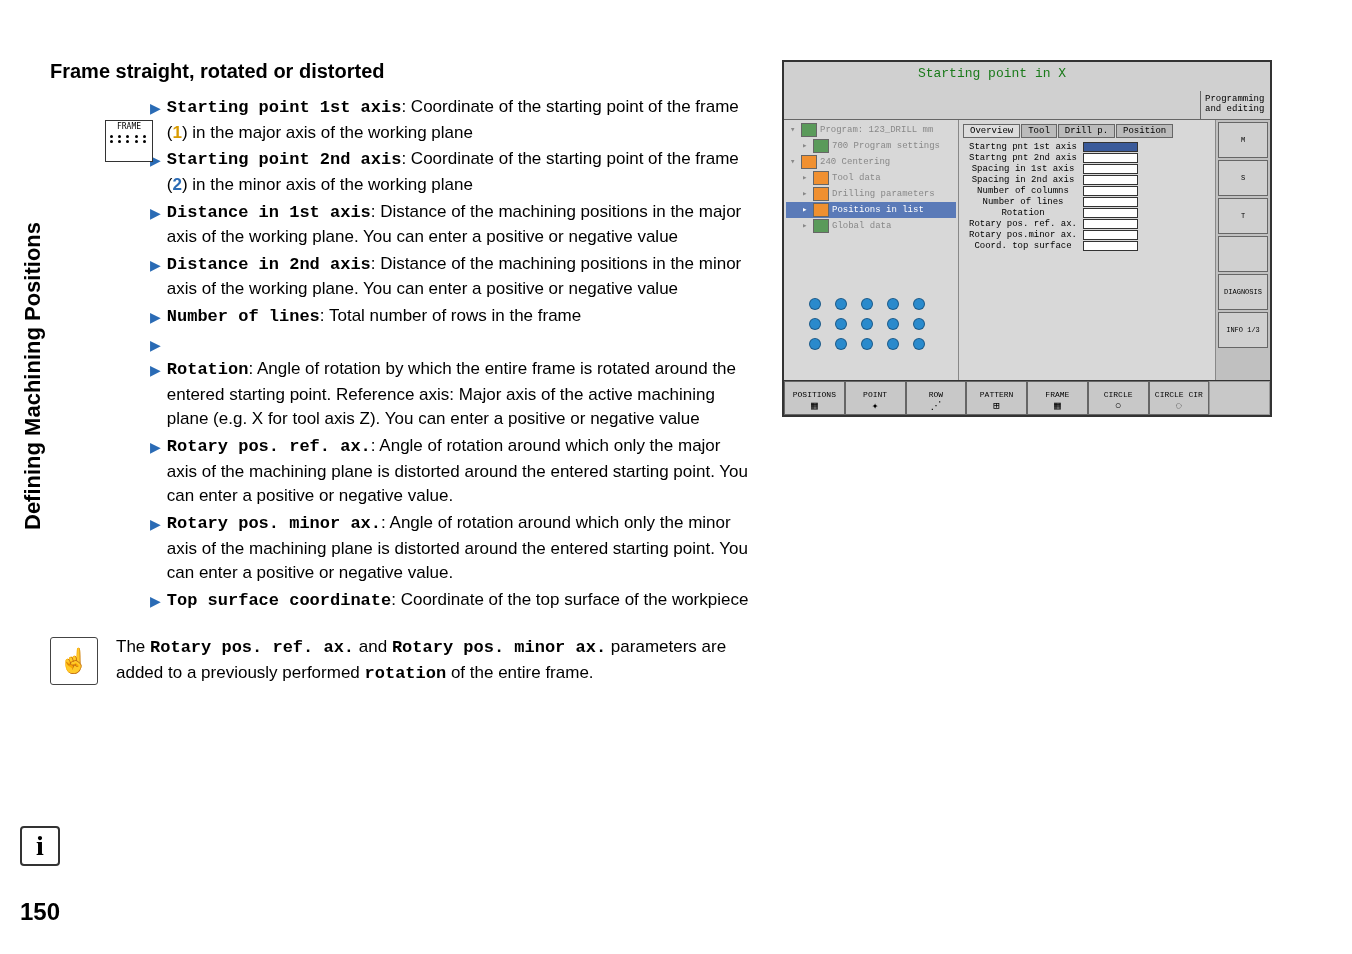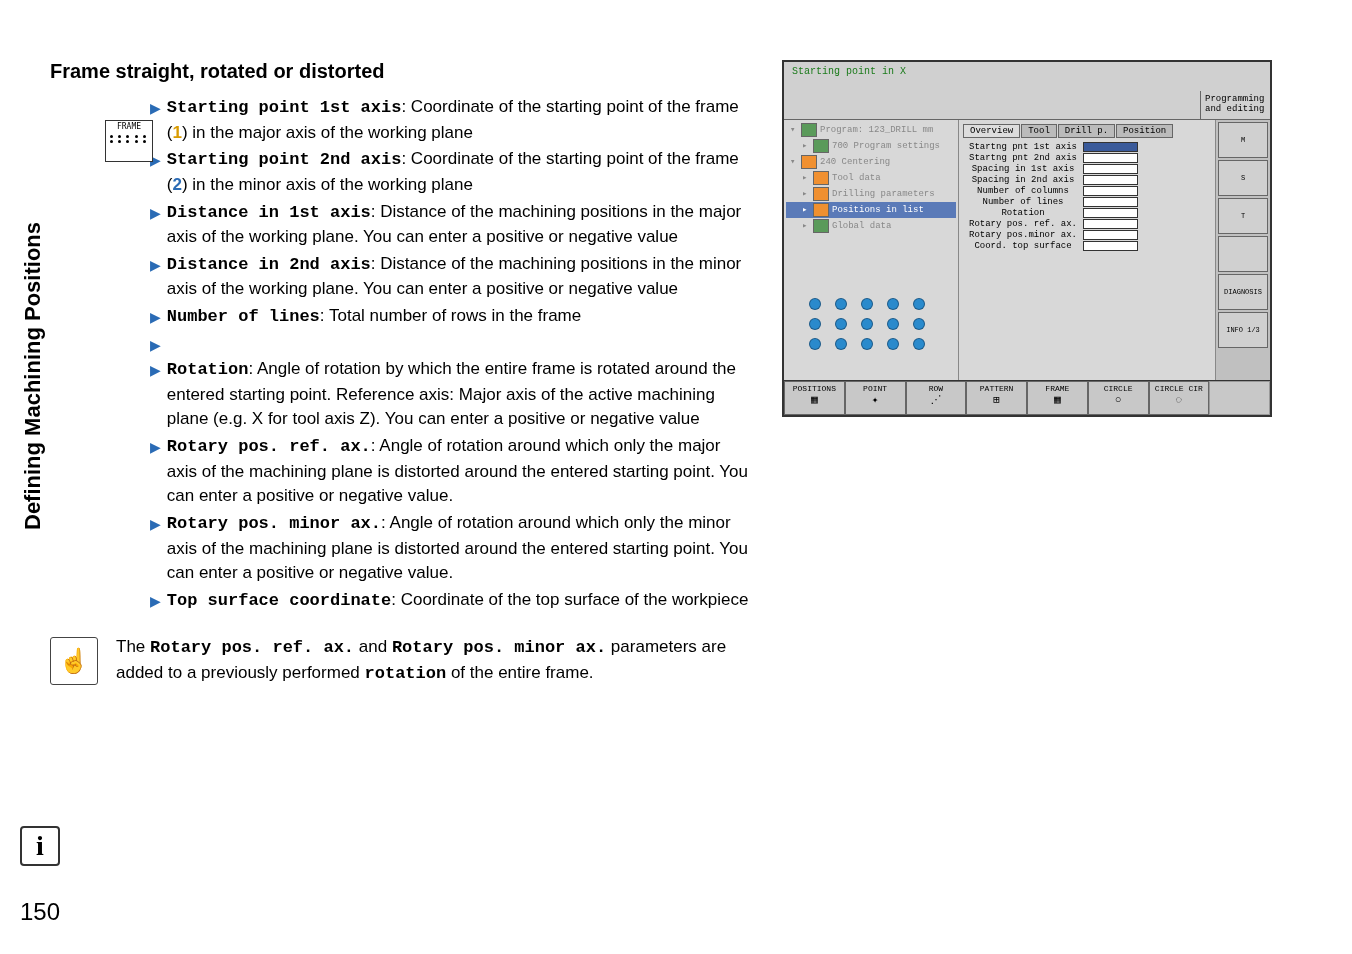--- a/index.html
+++ b/index.html
@@ -99,21 +99,21 @@
       align-items: center;
       justify-content: center;
       font-size: 24px;
       flex-shrink: 0;
     }
     .note-text { font-size: 17px; line-height: 1.45; }
     .page-num {
       position: absolute;
       left: 20px;
       bottom: 28px;
-      font-weight: normal;
+      font-weight: bold;
       font-size: 24px;
     }
     .info-icon {
       position: absolute;
       left: 20px;
       bottom: 88px;
       width: 40px;
       height: 40px;
       border: 2px solid #333;
       border-radius: 4px;
@@ -139,21 +139,21 @@
     .cnc-header-left { flex: 1; padding: 4px 8px; }
     .cnc-header-right {
       width: 70px;
       padding: 4px 4px;
       border-left: 1px solid #666;
       font-size: 9px;
       line-height: 1.1;
       margin-top: 29px;
     }
     .cnc-title1 { color: #000; font-size: 13px; }
-    .cnc-title2 { color: #1a7a1a; font-size: 10px; }
+    .cnc-title2 { color: #1a7a1a; font-size: 13px; text-align: center; }
     .cnc-path {
       background: #bbb;
       padding: 2px 6px;
       font-size: 10px;
       border-bottom: 1px solid #666;
     }
     .cnc-body { display: flex; background: #d8d8d8; min-height: 260px; }
     .cnc-tree {
       width: 175px;
       border-right: 1px solid #888;
@@ -226,21 +226,21 @@
     }
     .soft-btn {
       flex: 1;
       border: 1px solid #666;
       padding: 2px;
       text-align: center;
       font-size: 8px;
       height: 34px;
       display: flex;
       flex-direction: column;
-      justify-content: flex-start;
+      justify-content: flex-end;
       gap: 2px;
     }
     .soft-btn.blank { background: #c8c8c8; border-color: #999; }
     .soft-glyph { font-size: 11px; line-height: 1; }
     .cnc-wrapper { position: relative; }
     .preview-area {
       position: relative;
       margin-top: 10px;
     }
   </style>

